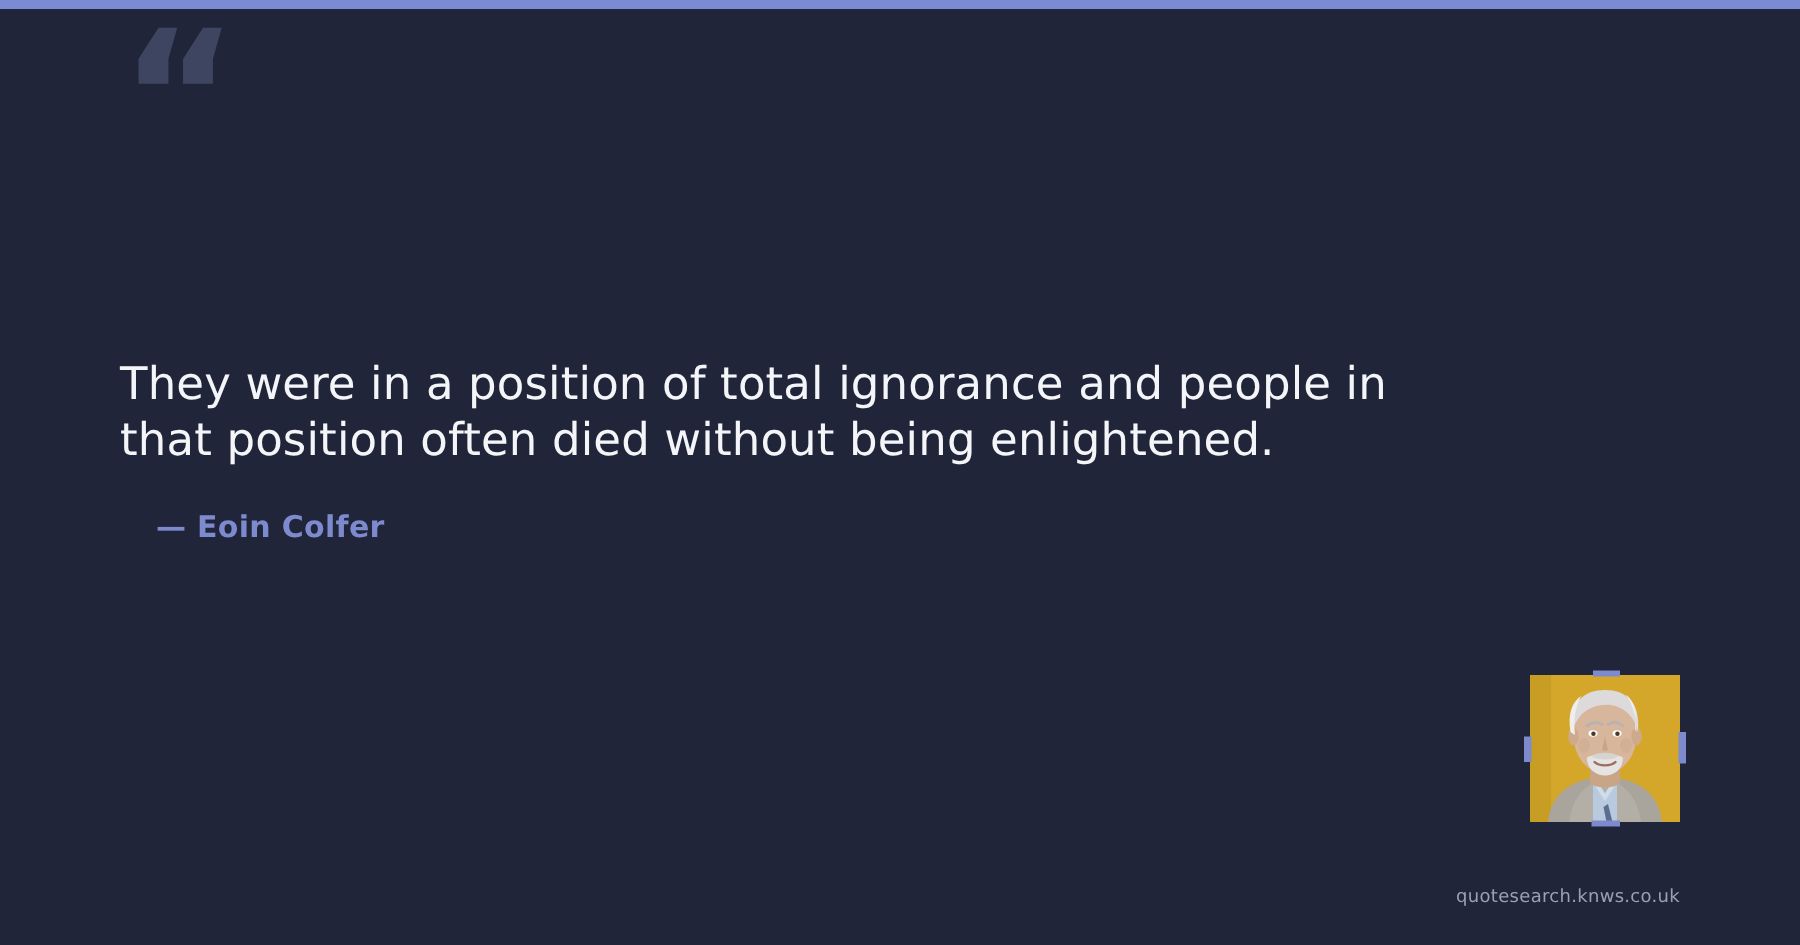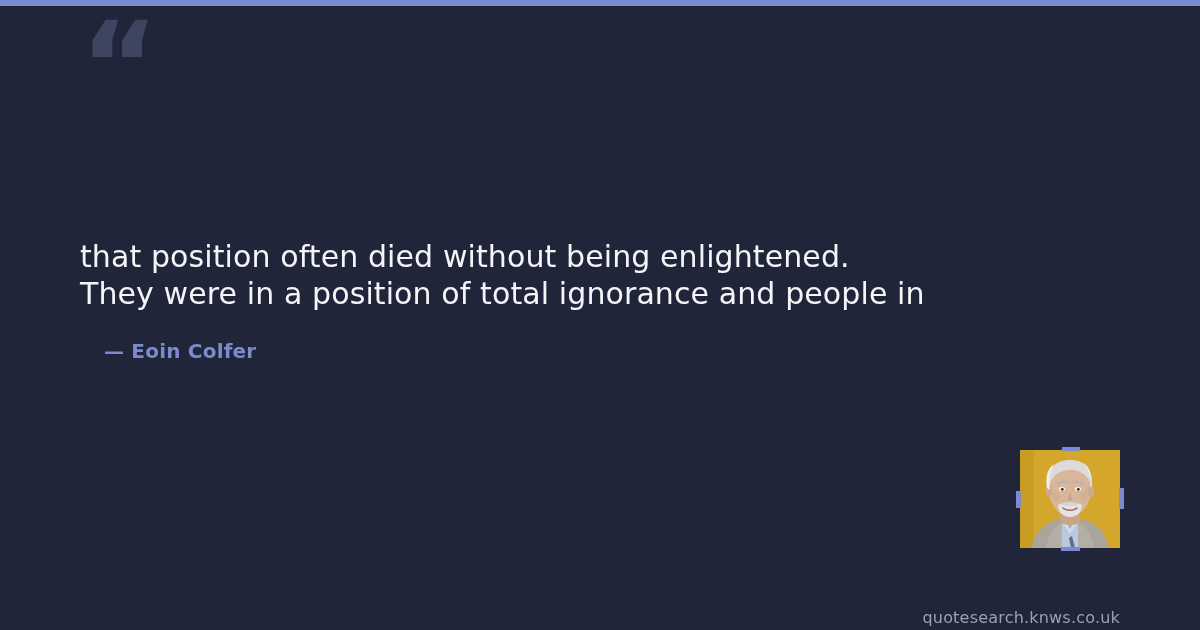--- a/index.html
+++ b/index.html
@@ -109,40 +109,40 @@
   }
   .handle.h-left   { left: -4px;  top: 41px;  width: 5px;  height: 17px; }
   .handle.h-right  { right: -4px; top: 38px;  width: 5px;  height: 21px; }
   .handle.h-top    { top: -3px;   left: 42px; width: 18px; height: 4px; }
   .handle.h-bottom { bottom: -3px;left: 41px; width: 19px; height: 4px; }
 
   
   .watermark {
     position: absolute;
     right: 80px;
-    top: 608px;
-    font-family: "DejaVu Sans", "Liberation Sans", sans-serif;
-    font-size: 16px;
+    top: 590px;
+    font-family: "DejaVu Sans", "Liberation Sans", sans-serif;
+    font-size: 12px;
     font-weight: 400;
     color: #9aa0b8;
     letter-spacing: 0.2px;
   }
 </style>
 </head>
 <body>
 
 <div class="card">
 
   <div class="top-accent"></div>
 
   <div class="quote-mark">“</div>
 
   <div class="quote-block">
+    <p class="quote-text">They were in a position of total ignorance and people in</p>
     <p class="quote-text">that position often died without being enlightened.</p>
-    <p class="quote-text">They were in a position of total ignorance and people in</p>
   </div>
 
   <div class="attribution">
     <span>— Eoin Colfer</span>
   </div>
 
   <div class="portrait-wrap">
     <div class="portrait">
       <svg viewBox="0 0 100 98" xmlns="http://www.w3.org/2000/svg" aria-hidden="true">
 

